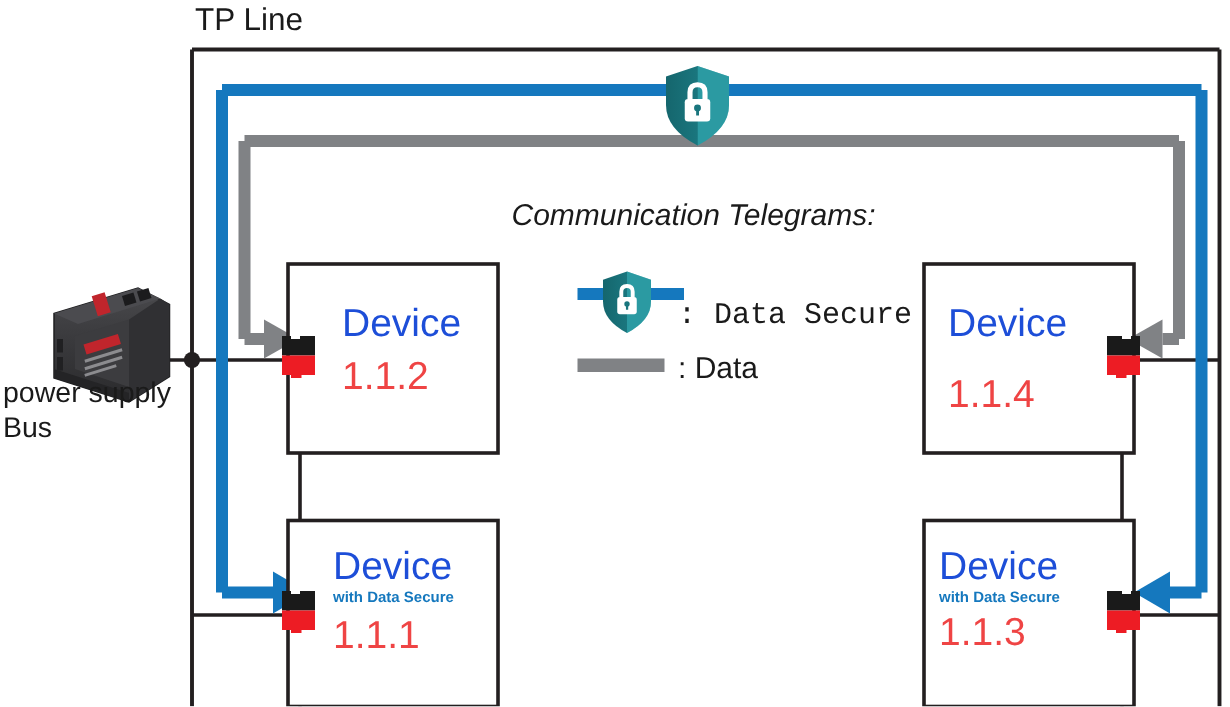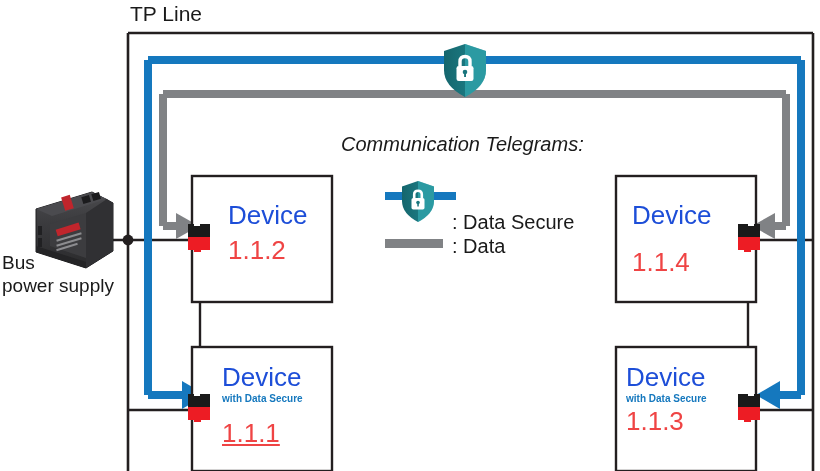--- a/index.html
+++ b/index.html
@@ -43,21 +43,21 @@
   }
   .legend-title {
     font-size: 20px;
     left: 341px;
     top: 133px;
     font-style: italic;
   }
   .legend-text {
     font-size: 20px;
   }
-  .legend-text.secure { left: 452px; top: 211px; }
+  .legend-text.secure { left: 452px; top: 200px; font-family: Liberation Mono, monospace; }
   .legend-text.plain  { left: 452px; top: 235px; }
   .dev-name {
     font-size: 26px;
     color: #1d4ed8;
   }
   .dev-sub {
     font-size: 10px;
     color: #1578be;
     font-weight: bold;
   }
@@ -245,39 +245,39 @@
         <rect x="38" y="238" width="4" height="9"></rect>
       </g>
 
       <path d="M 36 252 L 86 268 L 86 262 L 36 246 Z" fill="#242426"></path>
     </g>
   </svg>
 
   <div class="lbl tp-line-label">TP Line</div>
 
   <div class="lbl bus-label">
+    <div>power supply</div>
     <div>Bus</div>
-    <div>power supply</div>
   </div>
 
   <div class="lbl legend-title">Communication Telegrams:</div>
 
   <div class="lbl legend-text secure">: Data Secure</div>
 
   <div class="lbl legend-text plain">: Data</div>
 
   <div class="dev-text-block" style="left:228px; top:200px;">
     <div class="dev-name">Device</div>
     <div class="dev-addr" style="margin-top:4px;">1.1.2</div>
   </div>
 
   <div class="dev-text-block" style="left:222px; top:362px;">
     <div class="dev-name">Device</div>
     <div class="dev-sub">with Data Secure</div>
-    <div class="dev-addr" style="margin-top:14px;text-decoration:underline;">1.1.1</div>
+    <div class="dev-addr" style="margin-top:4px;">1.1.1</div>
   </div>
 
   <div class="dev-text-block" style="left:632px; top:200px;">
     <div class="dev-name">Device</div>
     <div class="dev-addr" style="margin-top:16px;">1.1.4</div>
   </div>
 
   <div class="dev-text-block" style="left:626px; top:362px;">
     <div class="dev-name">Device</div>
     <div class="dev-sub">with Data Secure</div>

